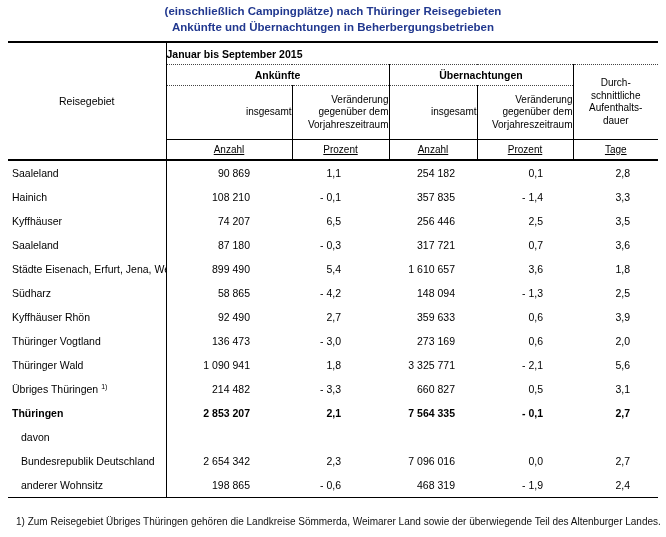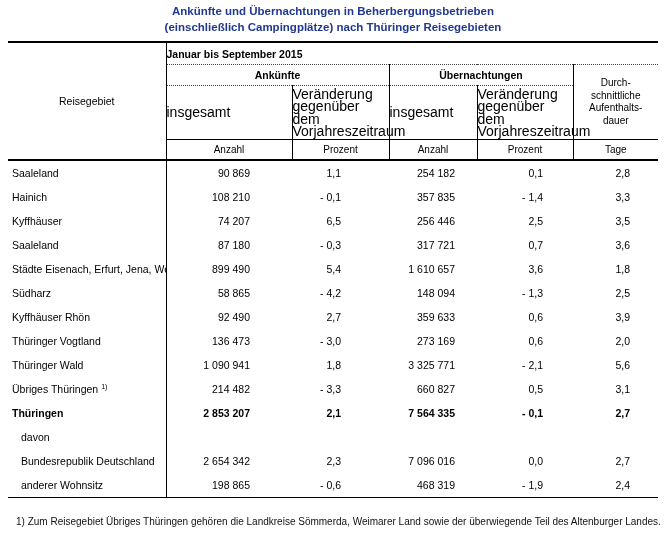--- a/index.html
+++ b/index.html
@@ -30,26 +30,26 @@
   }
   td.group{
     height:20px;text-align:center;font-weight:bold;font-size:10.5px;
     border-bottom:1px dotted #444;border-right:1px solid #000;
   }
   td.avgstay{
     text-align:center;font-size:10px;line-height:12.5px;
     white-space:pre-line;border-bottom:1px solid #000;
   }
   td.subhead{
-    height:53px;text-align:left;font-size:14px;line-height:12.5px;
+    height:53px;text-align:right;font-size:10px;line-height:12.5px;
     white-space:pre-line;border-right:1px solid #000;border-bottom:1px solid #000;margin-left:8px;
   }
   td.unit{
     height:19px;text-align:center;font-size:10px;
-    border-right:1px solid #000;border-bottom:2px solid #000;
+    border-right:1px solid #000;border-bottom:2px solid #000;text-decoration:underline;
   }
   td.unit.last{border-right:none;}
   
   tbody td{height:24px;font-size:10.5px;}
   tbody td.lbl{
     text-align:left;padding-left:4px;border-right:1px solid #000;
     white-space:nowrap;overflow:hidden;
   }
   tbody tr.indent td.lbl{padding-left:13px;}
   tbody tr.bold td{font-weight:bold;}
@@ -62,22 +62,22 @@
   sup.fn{font-size:7px;vertical-align:super;line-height:0;}
   .footnote{
     position:absolute;top:516px;left:16px;width:650px;
     font-size:10px;color:#111;
   }
 </style>
 </head>
 <body>
 
 <div class="title">
+  <div>(einschließlich Campingplätze) nach Thüringer Reisegebieten</div>
   <div>Ankünfte und Übernachtungen in Beherbergungsbetrieben</div>
-  <div>(einschließlich Campingplätze) nach Thüringer Reisegebieten</div>
 </div>
 
 <div class="table-wrap">
   <table>
     <colgroup>
       <col style="width:158px">
         <col style="width:126px">
         <col style="width:97px">
       <col style="width:88px">
         <col style="width:96px">

